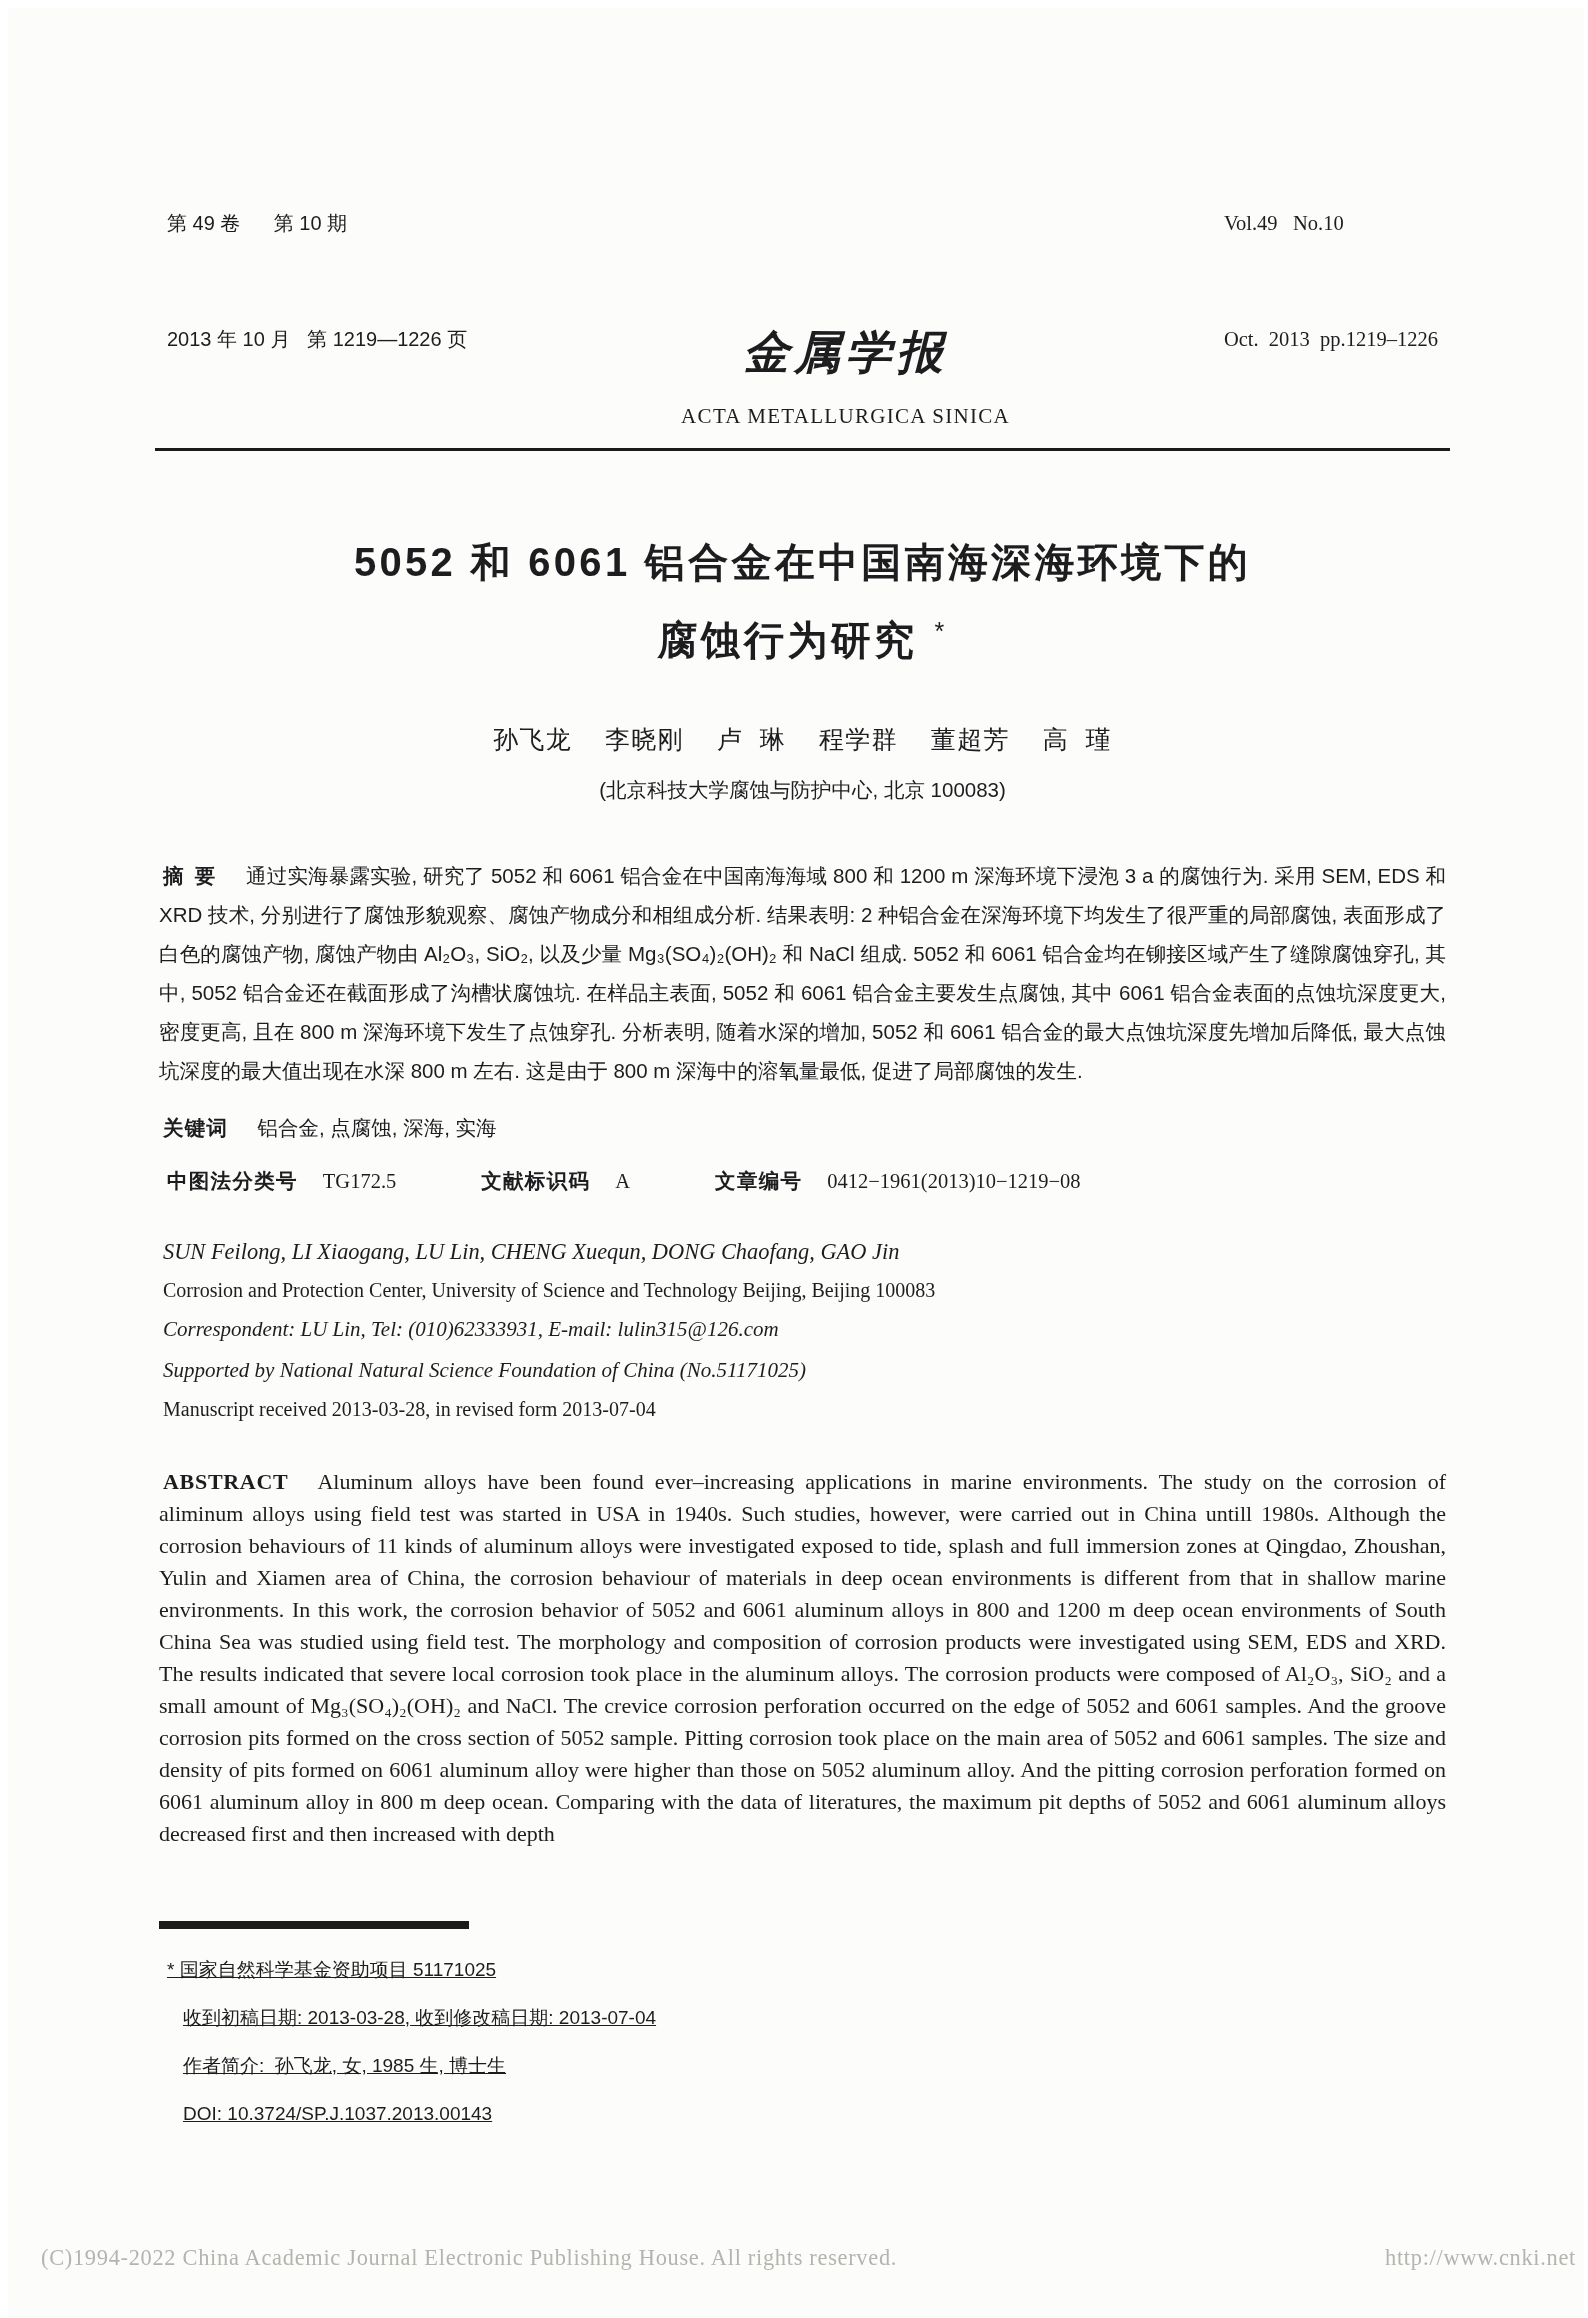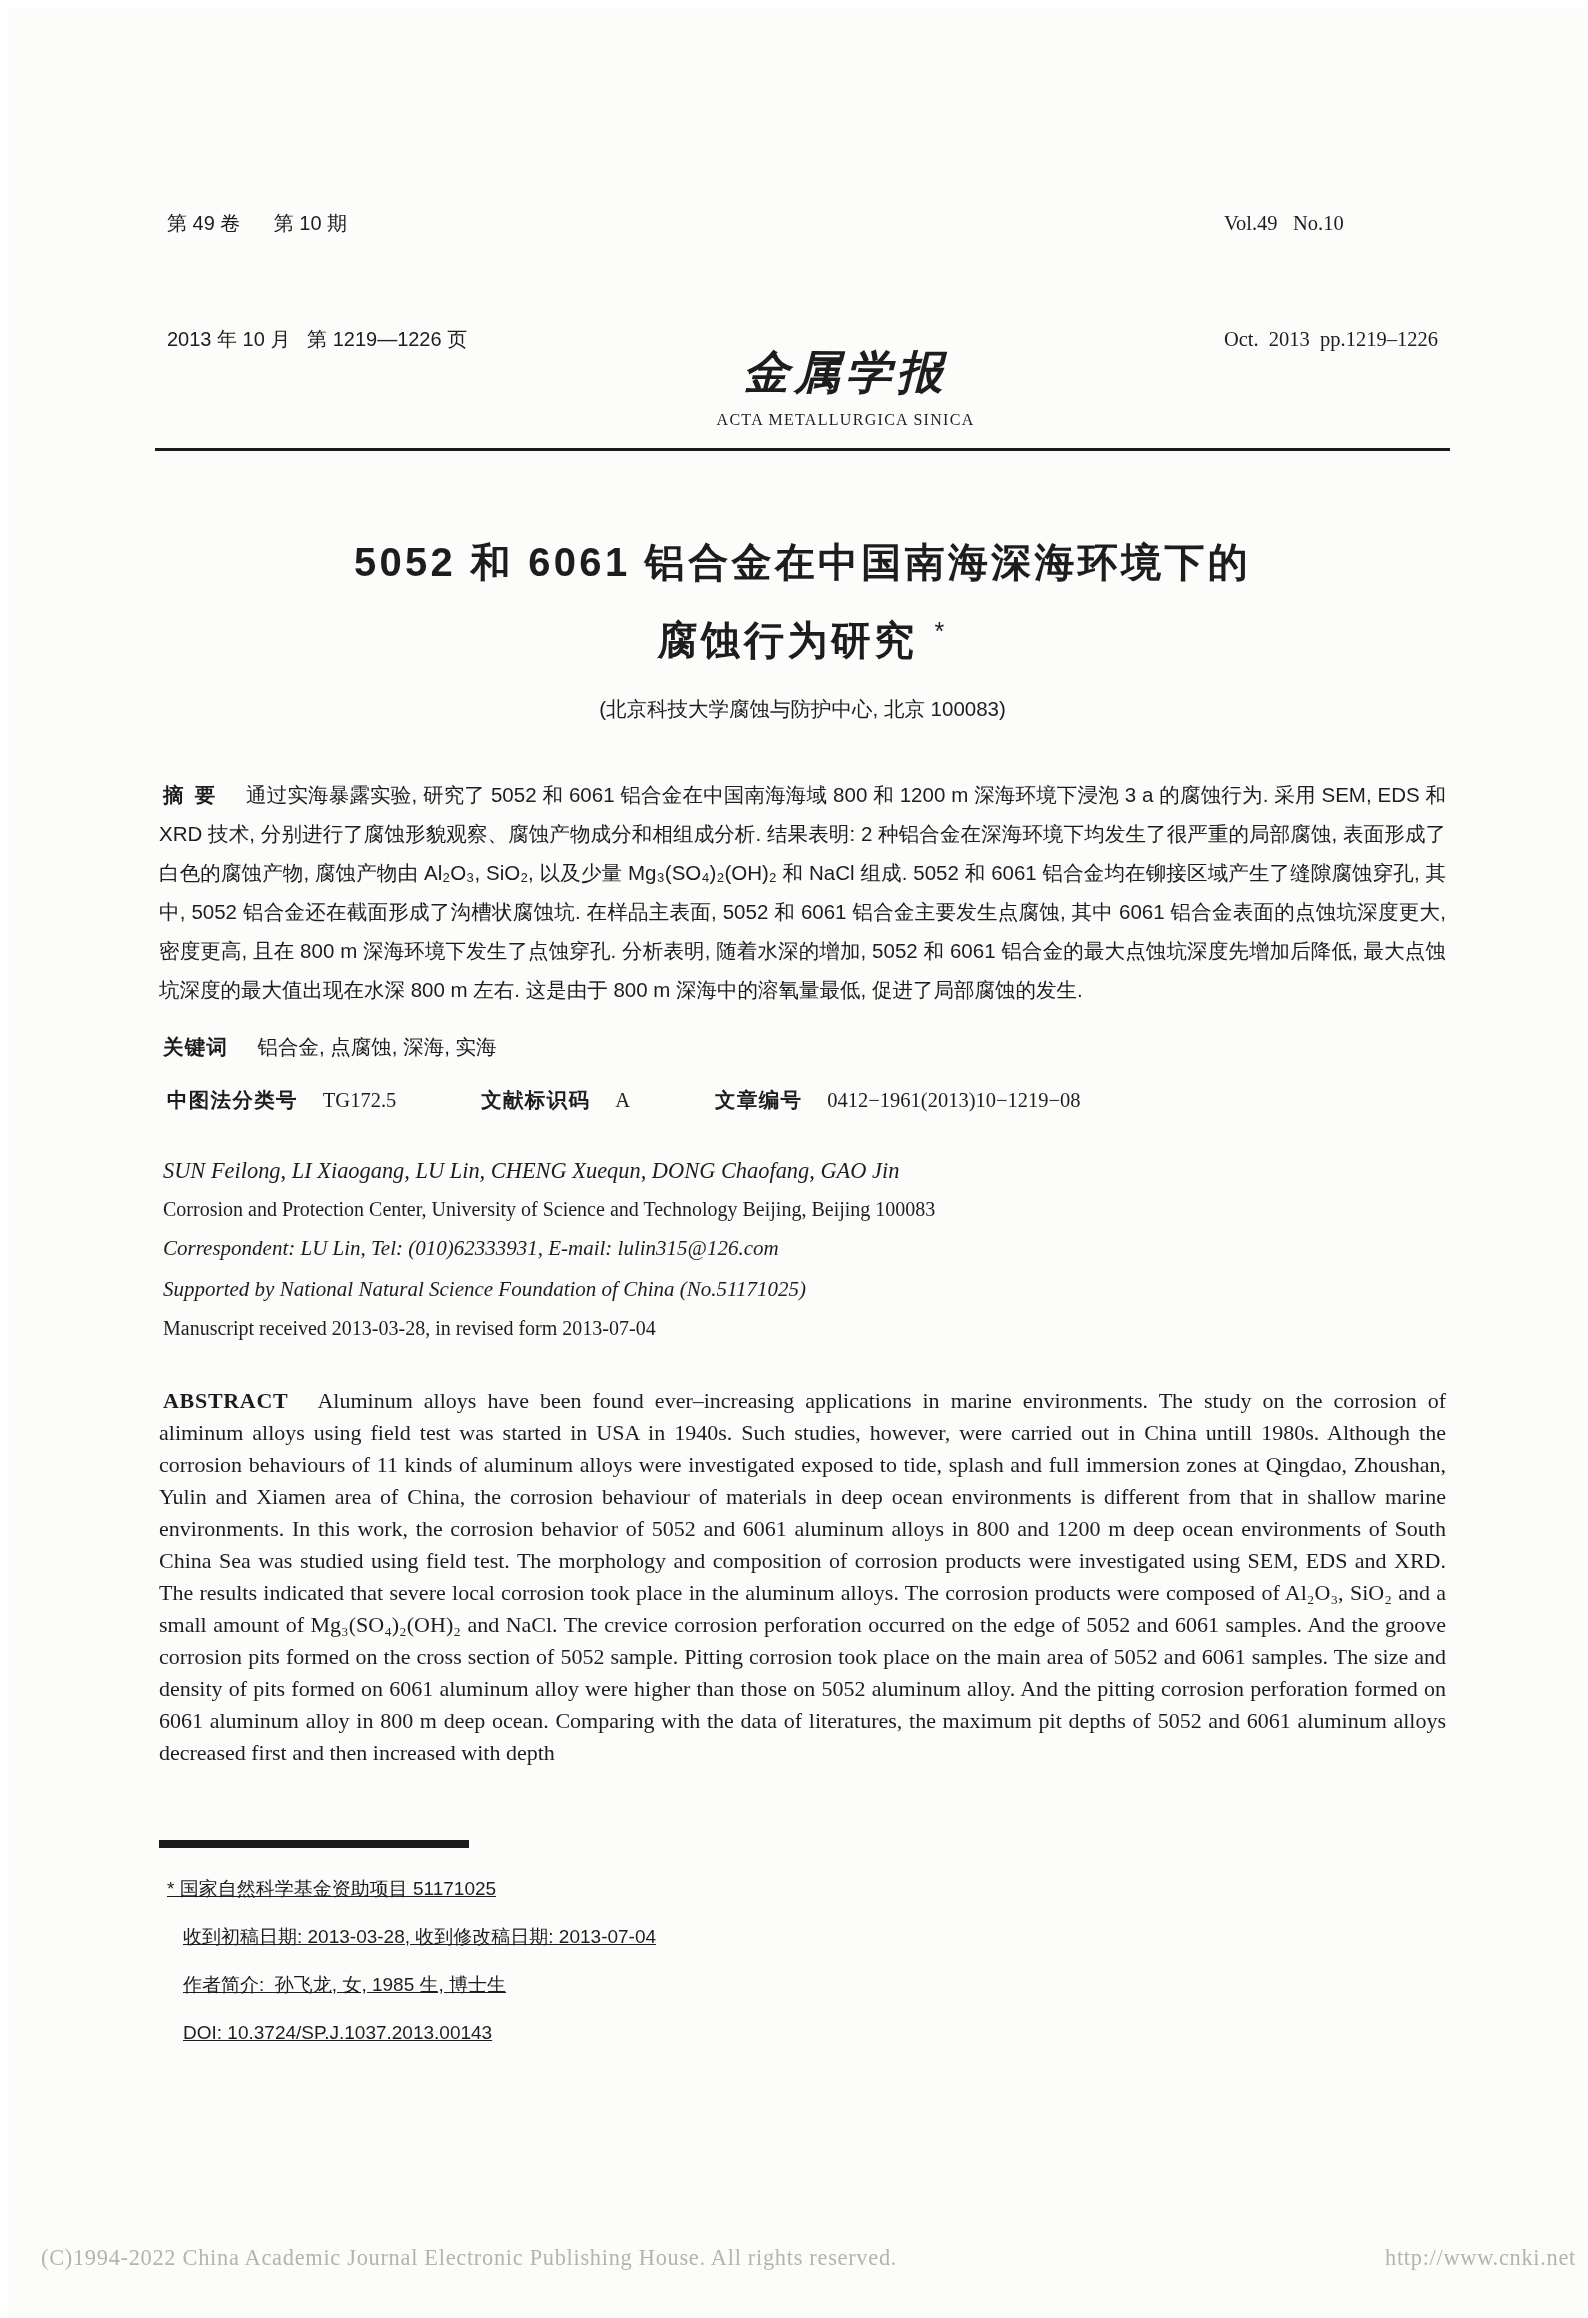--- a/index.html
+++ b/index.html
@@ -26,21 +26,21 @@
   }
   .jh-left { font-size: 20px; line-height: 36px; white-space: pre; }
   .jh-center { text-align: center; flex: 1; }
   .logo {
     font-family: "Liberation Serif", "DejaVu Serif", serif;
     font-size: 46px; font-weight: 700; font-style: italic;
     letter-spacing: 5.3px; line-height: 1.05;
   }
   .jname {
     font-family: "Liberation Serif", "DejaVu Serif", serif;
-    font-size: 16px; letter-spacing: 1.3px; margin-top: 6px;
+    font-size: 21px; letter-spacing: 1.3px; margin-top: 19px;
   }
   .jh-right {
     font-family: "Liberation Serif", "DejaVu Serif", serif;
     font-size: 20.5px; line-height: 36px; white-space: pre; text-align: left;
   }
 
   
   .title-cn {
     margin-top: 73px; text-align: center;
     font-size: 40px; font-weight: 700; line-height: 69px; letter-spacing: 3.3px;
@@ -120,20 +120,21 @@
         <div>Vol.49   No.10</div>
         <div>Oct.  2013  pp.1219–1226</div>
       </div>
     </header>
 
     <h1 class="title-cn">
       <span>5052 和 6061 铝合金在中国南海深海环境下的</span><br>
       <span>腐蚀行为研究</span><span class="star">*</span>
     </h1>
 
+    <div class="authors-cn">孙飞龙    李晓刚    卢  琳    程学群    董超芳    高  瑾</div>
     <div class="affil-cn">(北京科技大学腐蚀与防护中心, 北京 100083)</div>
 
     <p class="abstract-cn"><span class="lbl">摘 要</span><span>通过实海暴露实验, 研究了 5052 和 6061 铝合金在中国南海海域 800 和 1200 m 深海环境下浸泡 3 a 的腐蚀行为. 采用 SEM, EDS 和 XRD 技术, 分别进行了腐蚀形貌观察、腐蚀产物成分和相组成分析. 结果表明: 2 种铝合金在深海环境下均发生了很严重的局部腐蚀, 表面形成了白色的腐蚀产物, 腐蚀产物由 Al₂O₃, SiO₂, 以及少量 Mg₃(SO₄)₂(OH)₂ 和 NaCl 组成. 5052 和 6061 铝合金均在铆接区域产生了缝隙腐蚀穿孔, 其中, 5052 铝合金还在截面形成了沟槽状腐蚀坑. 在样品主表面, 5052 和 6061 铝合金主要发生点腐蚀, 其中 6061 铝合金表面的点蚀坑深度更大, 密度更高, 且在 800 m 深海环境下发生了点蚀穿孔. 分析表明, 随着水深的增加, 5052 和 6061 铝合金的最大点蚀坑深度先增加后降低, 最大点蚀坑深度的最大值出现在水深 800 m 左右. 这是由于 800 m 深海中的溶氧量最低, 促进了局部腐蚀的发生.</span></p>
 
     <div class="keywords"><span class="lbl">关键词</span><span>铝合金, 点腐蚀, 深海, 实海</span></div>
 
     <div class="class-line">
       <span class="grp"><span class="lbl">中图法分类号</span><span class="val">TG172.5</span></span>
       <span class="grp"><span class="lbl">文献标识码</span><span class="val">A</span></span>
       <span class="grp"><span class="lbl">文章编号</span><span class="val">0412−1961(2013)10−1219−08</span></span>

